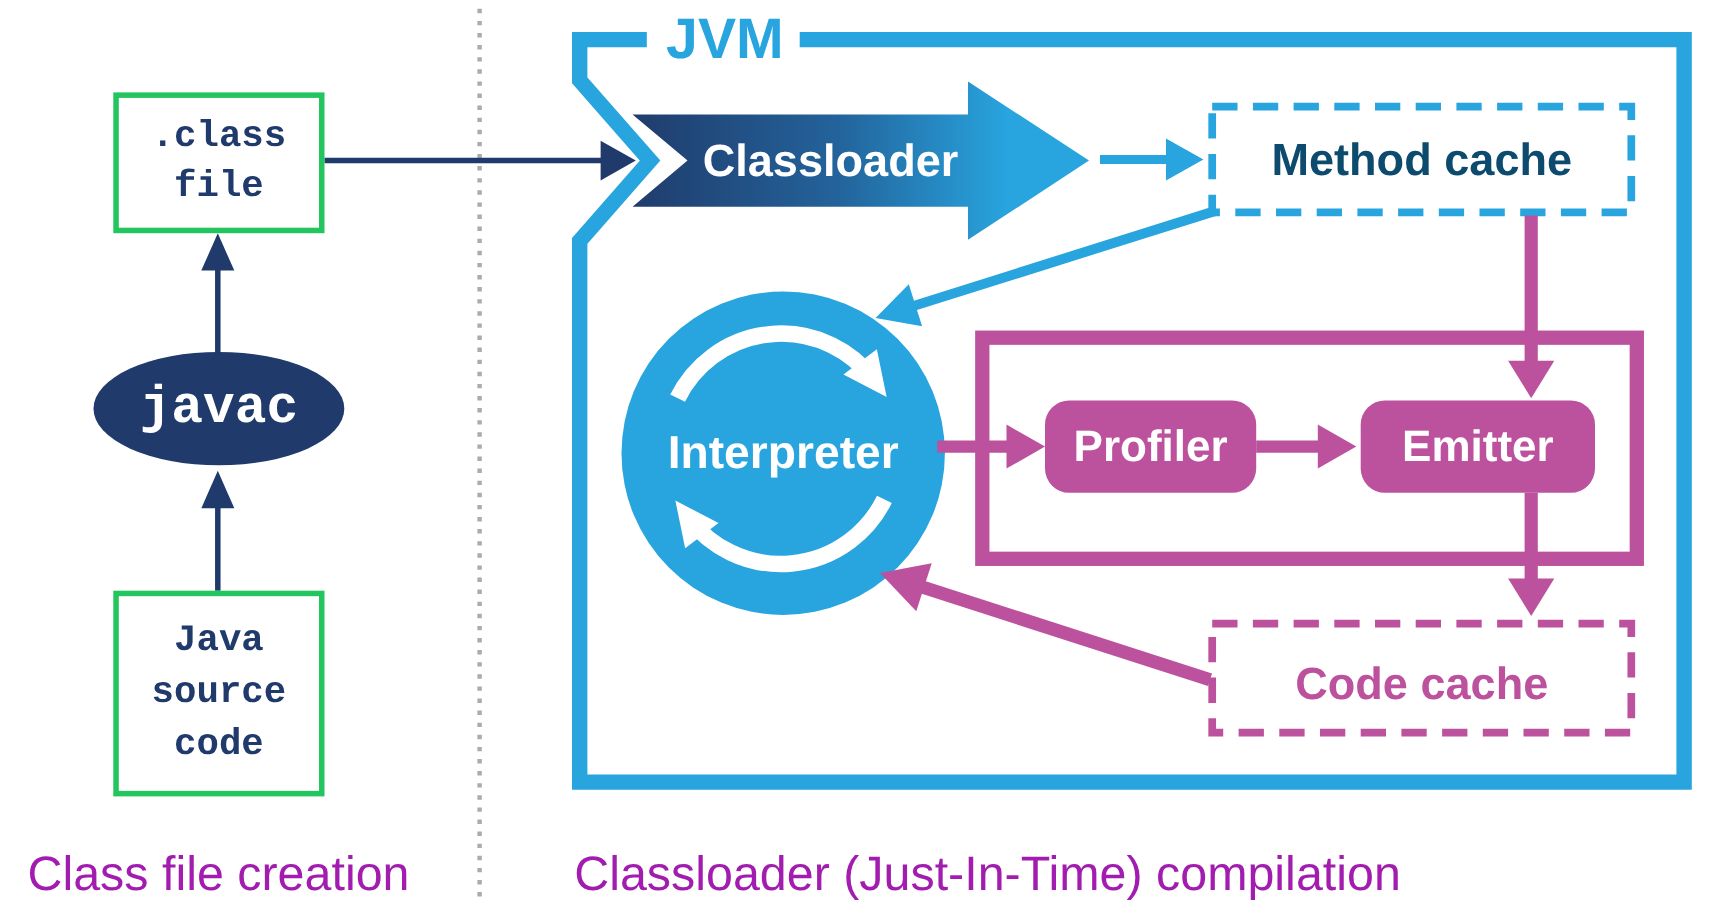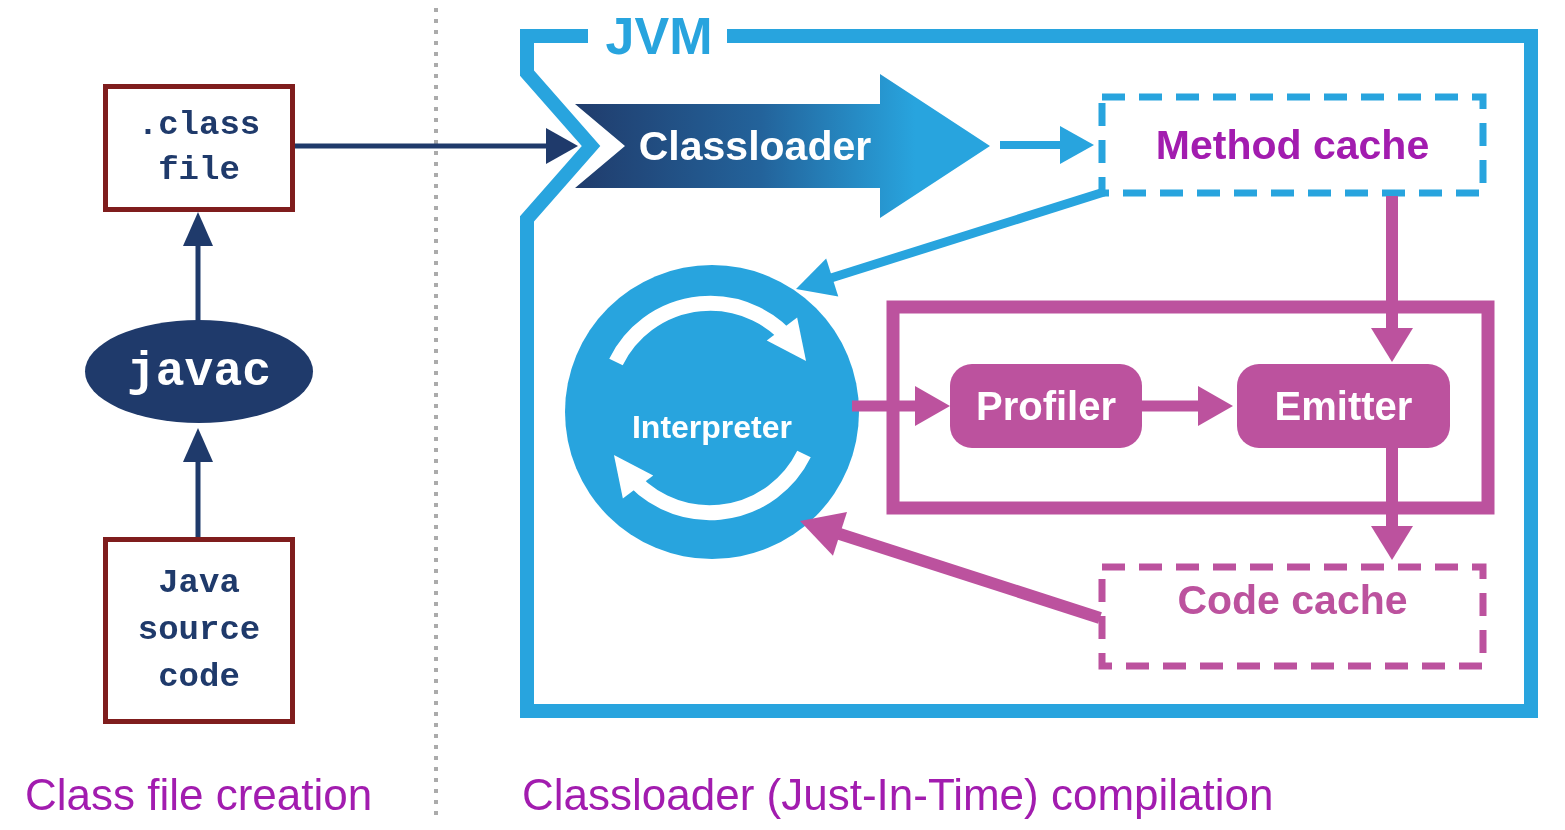--- a/index.html
+++ b/index.html
@@ -1,35 +1,35 @@
 <!DOCTYPE html>
 <html><head>
 <meta charset="utf-8">
 <style>
   html,body{margin:0;padding:0;background:#ffffff;}
   .canvas{position:relative;width:1565px;height:830px;background:#ffffff;overflow:hidden;
           font-family:"Liberation Sans","DejaVu Sans",sans-serif;}
   .layer{position:absolute;left:0;top:0;}
   .abs{position:absolute;display:flex;align-items:center;justify-content:center;text-align:center;}
   .mono{font-family:"Liberation Mono","DejaVu Sans Mono",monospace;font-weight:bold;color:#1F3A6B;}
-  .navy-box{border:5px solid #7f1d1d;background:#ffffff;flex-direction:column;}
+  .navy-box{border:5px solid #22c55e;background:#ffffff;flex-direction:column;}
   .class-box{left:103px;top:84px;width:182px;height:118px;font-size:34px;line-height:45px;}
   .source-box{left:103px;top:537px;width:182px;height:177px;font-size:34px;line-height:47px;}
   .javac-ellipse{left:85px;top:320px;width:228px;height:103px;border-radius:50%;background:#1F3A6B;
                  color:#ffffff;font-size:48px;}
   .caption{position:absolute;color:#a21caf;font-size:44px;white-space:nowrap;}
   .jvm-title{left:588px;top:8px;width:142px;height:56px;color:#28A4DE;font-size:52px;font-weight:bold;}
   .classloader-label{left:610px;top:119px;width:290px;height:54px;color:#ffffff;font-size:41px;font-weight:bold;}
-  .method-cache-label{left:1102px;top:97px;width:381px;height:96px;color:#a21caf;font-size:41px;font-weight:bold;}
+  .method-cache-label{left:1102px;top:97px;width:381px;height:96px;color:#0c4a6e;font-size:41px;font-weight:bold;}
   .jit-label{left:1040px;top:242px;width:300px;height:50px;color:#BC529E;font-size:42px;font-weight:bold;}
-  .interpreter-label{left:562px;top:383px;width:300px;height:56px;color:#ffffff;font-size:32px;font-weight:bold;margin-top:16px;}
+  .interpreter-label{left:562px;top:383px;width:300px;height:56px;color:#ffffff;font-size:42px;font-weight:bold;}
   .pill{background:#BC529E;border-radius:22px;color:#ffffff;font-size:40px;font-weight:bold;}
   .profiler-box{left:950px;top:364px;width:192px;height:84px;text-align:center;}
   .emitter-box{left:1237px;top:364px;width:213px;height:84px;}
-  .code-cache-label{left:1102px;top:551px;width:381px;height:99px;color:#BC529E;font-size:41px;font-weight:bold;}
+  .code-cache-label{left:1102px;top:572px;width:381px;height:99px;color:#BC529E;font-size:41px;font-weight:bold;}
 </style>
 </head>
 <body>
 
 <div class="canvas">
 
   <svg class="layer" width="1565" height="830" viewBox="0 0 1565 830">
     <defs>
       <linearGradient id="clGrad" gradientUnits="userSpaceOnUse" x1="575" y1="146" x2="990" y2="146">
         <stop offset="0" stop-color="#203C6C"></stop>

